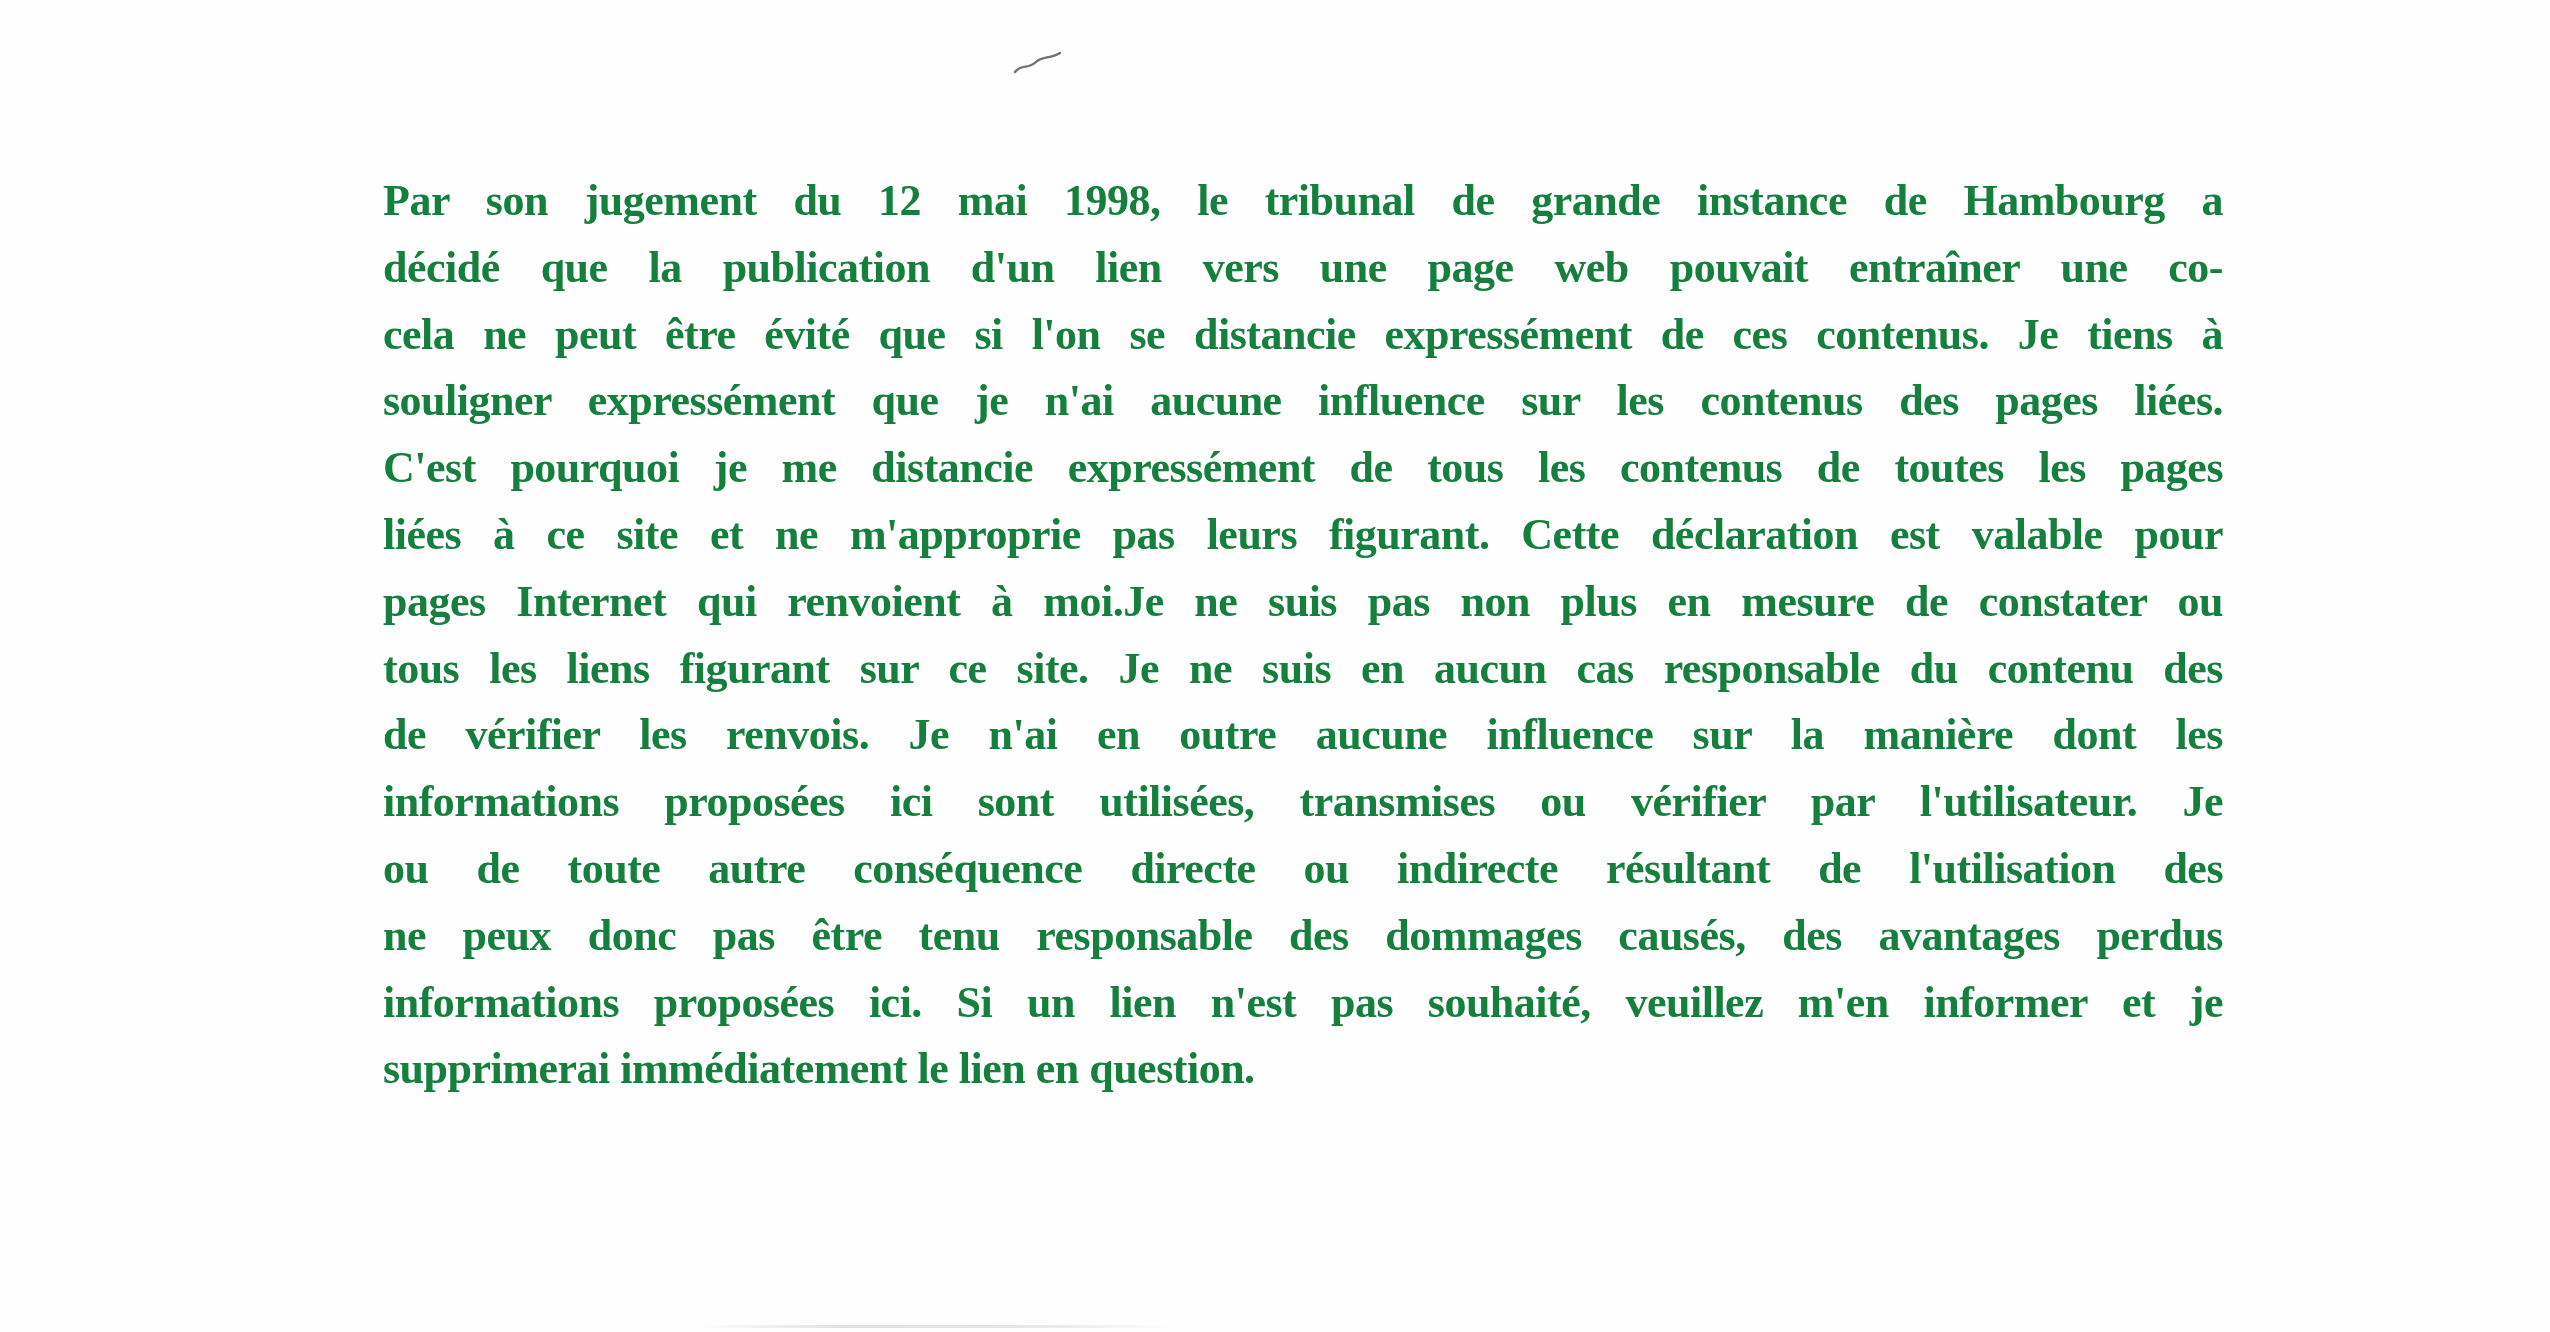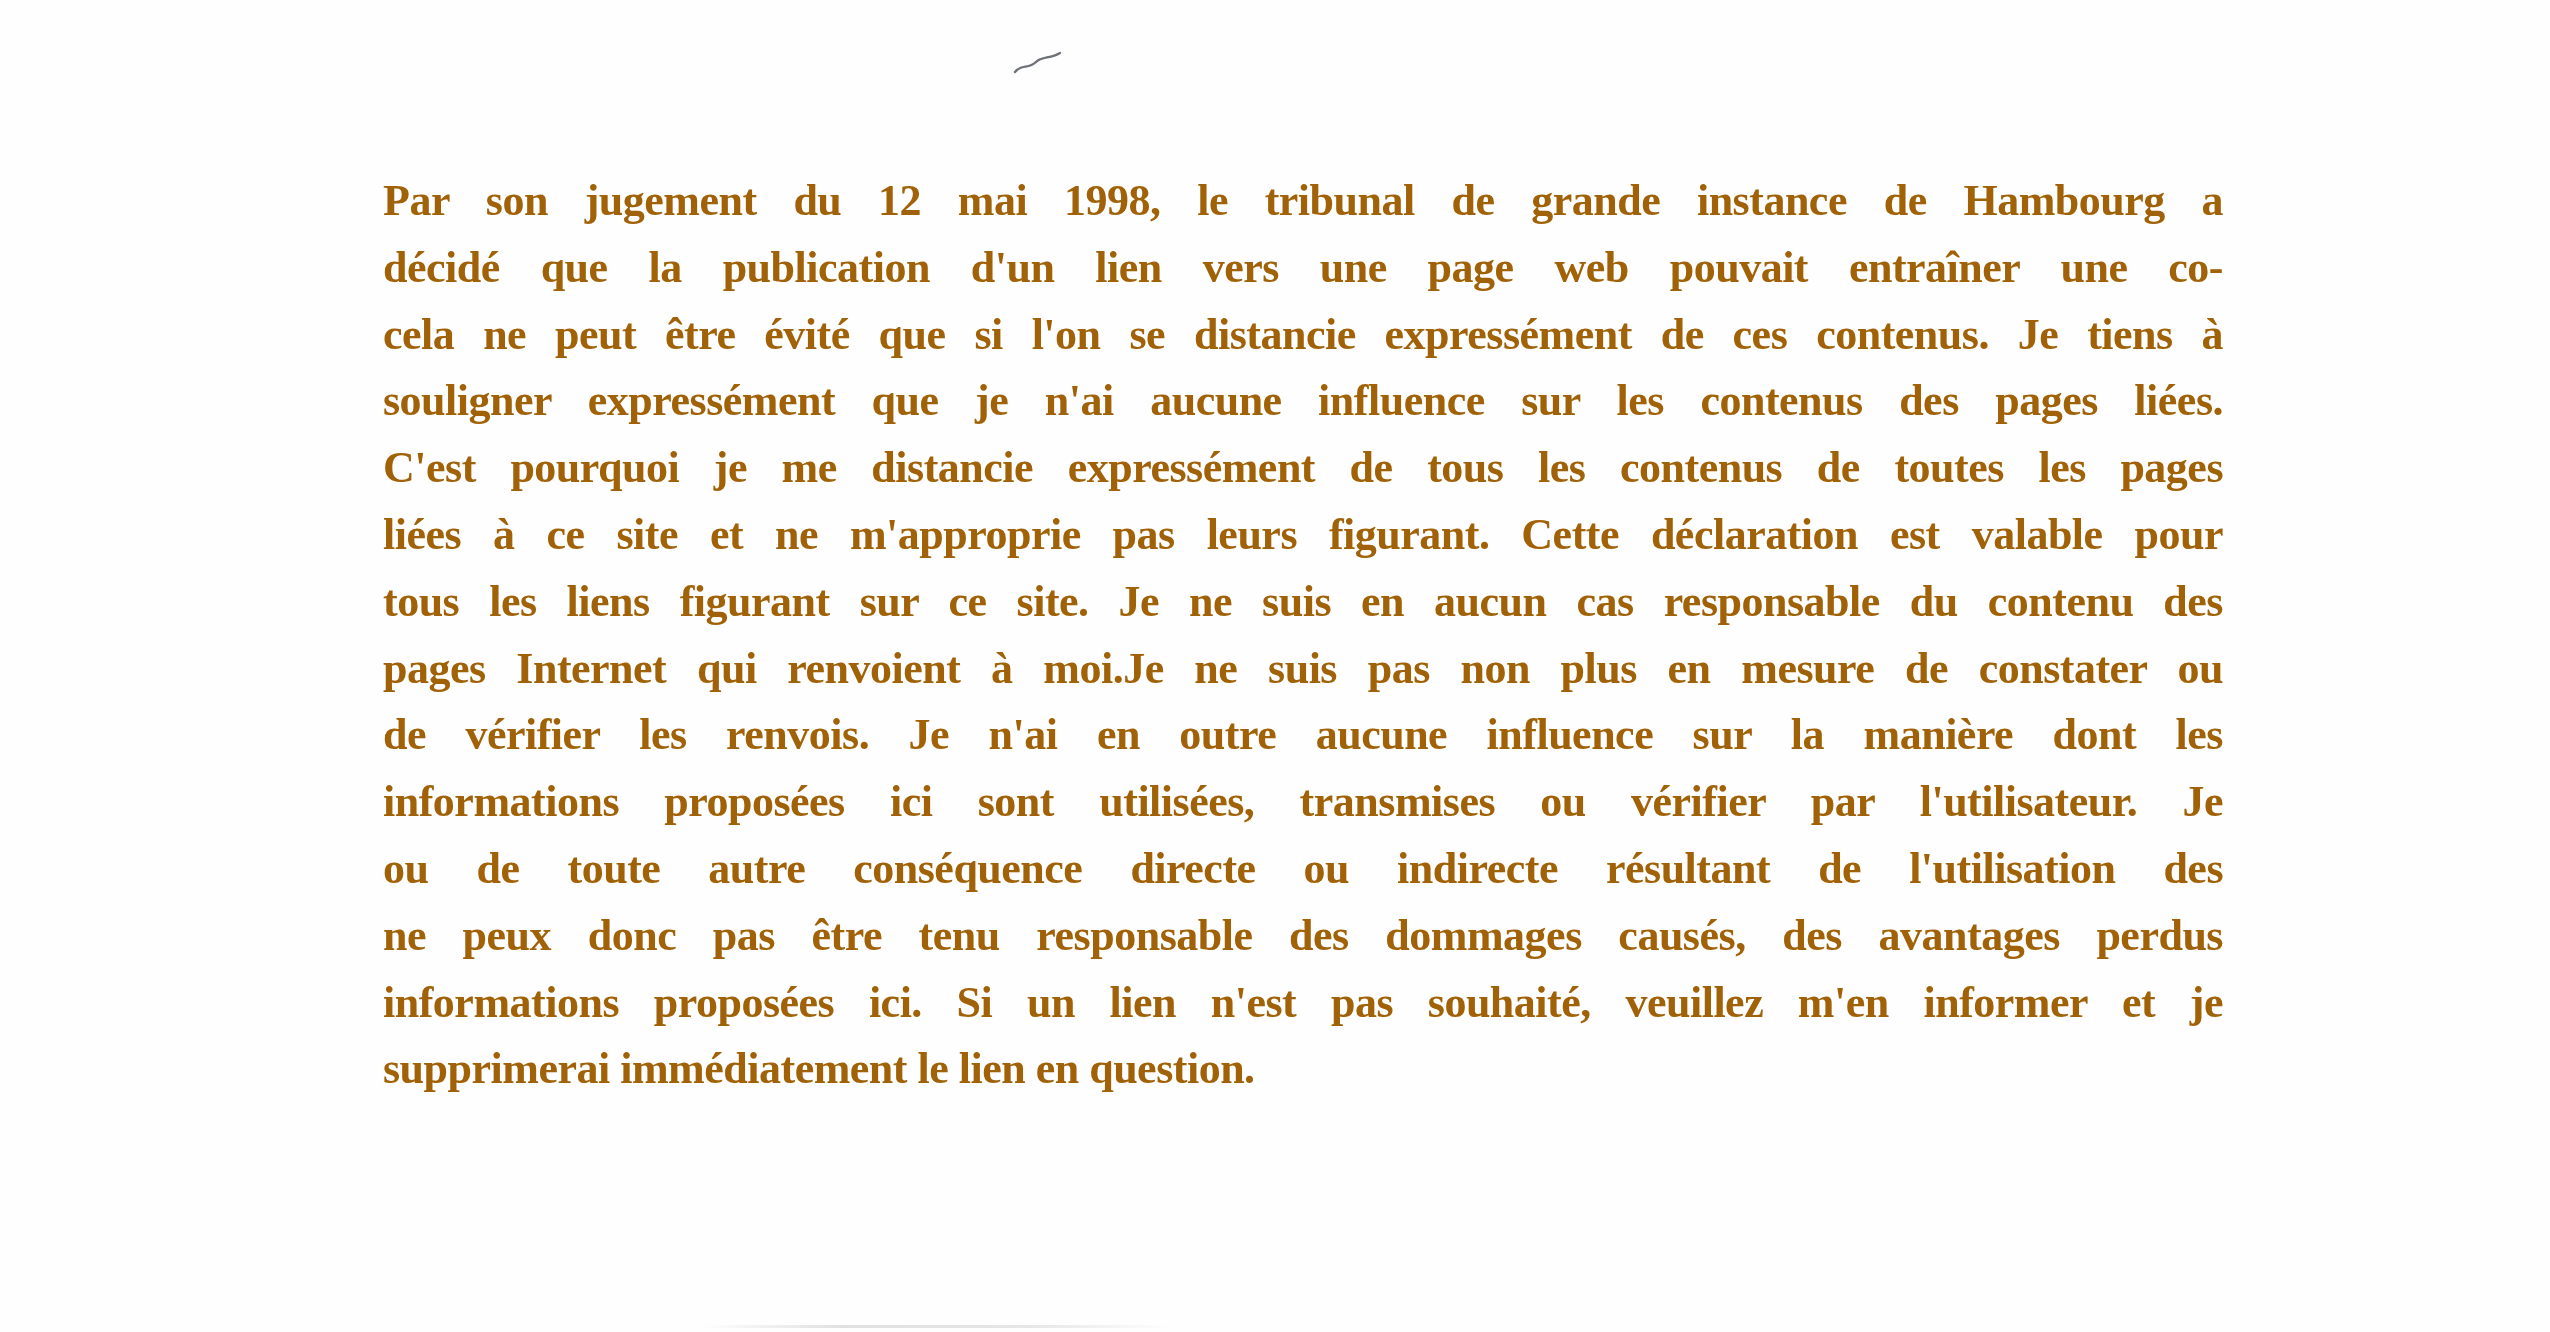--- a/index.html
+++ b/index.html
@@ -17,21 +17,21 @@
   .page {
     position: absolute;
     inset: 0;
     background: #fefefe;
   }
   .textblock {
     position: absolute;
     left: 383px;
     top: 168px;
     width: 1840px;
-    color: #a16207;
+    color: #15803d;
     font-weight: 700;
     font-size: 44px;
     line-height: 66.8px;
     letter-spacing: -0.5px;
   }
   .doc-line {
     text-align: justify;
     text-align-last: justify;
   }
   .doc-line.last {
@@ -68,22 +68,22 @@
     <path d="M3 24 C 10 15, 16 22, 24 14 C 30 8, 38 11, 48 5" fill="none" stroke="#4b5057" stroke-width="2.4" stroke-linecap="round"></path>
   </svg>
 
   <div class="textblock">
     <div class="doc-line">Par son jugement du 12 mai 1998, le tribunal de grande instance de Hambourg a</div>
     <div class="doc-line">décidé que la publication d'un lien vers une page web pouvait entraîner une co-</div>
     <div class="doc-line">cela ne peut être évité que si l'on se distancie expressément de ces contenus. Je tiens à</div>
     <div class="doc-line">souligner expressément que je n'ai aucune influence sur les contenus des pages liées.</div>
     <div class="doc-line">C'est pourquoi je me distancie expressément de tous les contenus de toutes les pages</div>
     <div class="doc-line">liées à ce site et ne m'approprie pas leurs figurant. Cette déclaration est valable pour</div>
+    <div class="doc-line">pages Internet qui renvoient à moi.Je ne suis pas non plus en mesure de constater ou</div>
     <div class="doc-line">tous les liens figurant sur ce site. Je ne suis en aucun cas responsable du contenu des</div>
-    <div class="doc-line">pages Internet qui renvoient à moi.Je ne suis pas non plus en mesure de constater ou</div>
     <div class="doc-line">de vérifier les renvois. Je n'ai en outre aucune influence sur la manière dont les</div>
     <div class="doc-line">informations proposées ici sont utilisées, transmises ou vérifier par l'utilisateur. Je</div>
     <div class="doc-line">ou de toute autre conséquence directe ou indirecte résultant de l'utilisation des</div>
     <div class="doc-line">ne peux donc pas être tenu responsable des dommages causés, des avantages perdus</div>
     <div class="doc-line">informations proposées ici. Si un lien n'est pas souhaité, veuillez m'en informer et je</div>
     <div class="doc-line last">supprimerai immédiatement le lien en question.</div>
   </div>
 
   <div class="bottom-smudge"></div>
 

